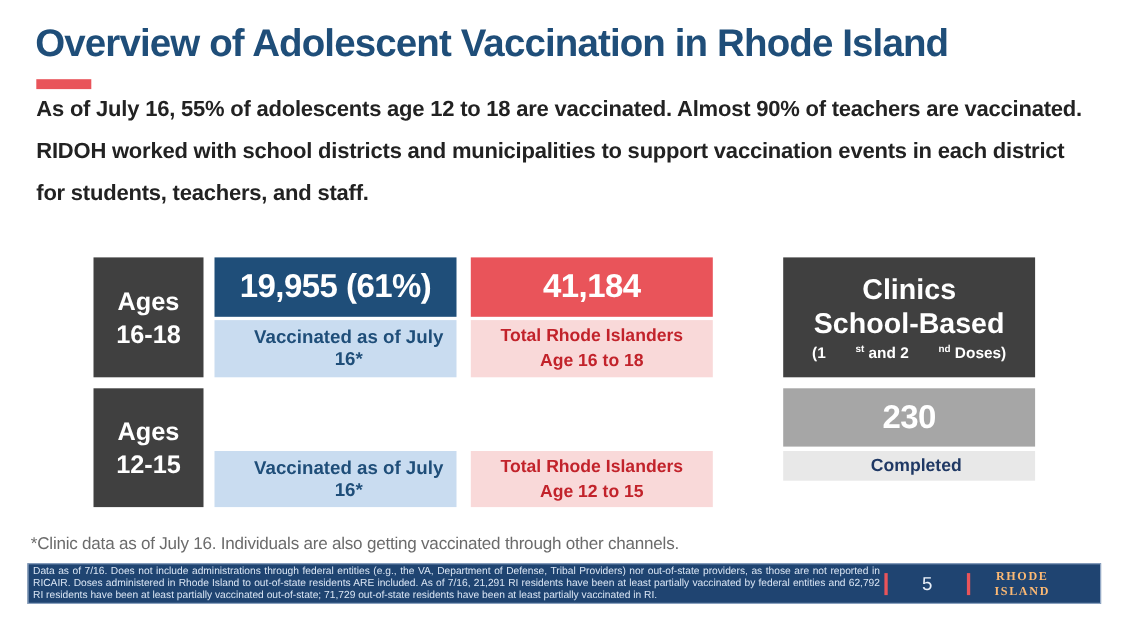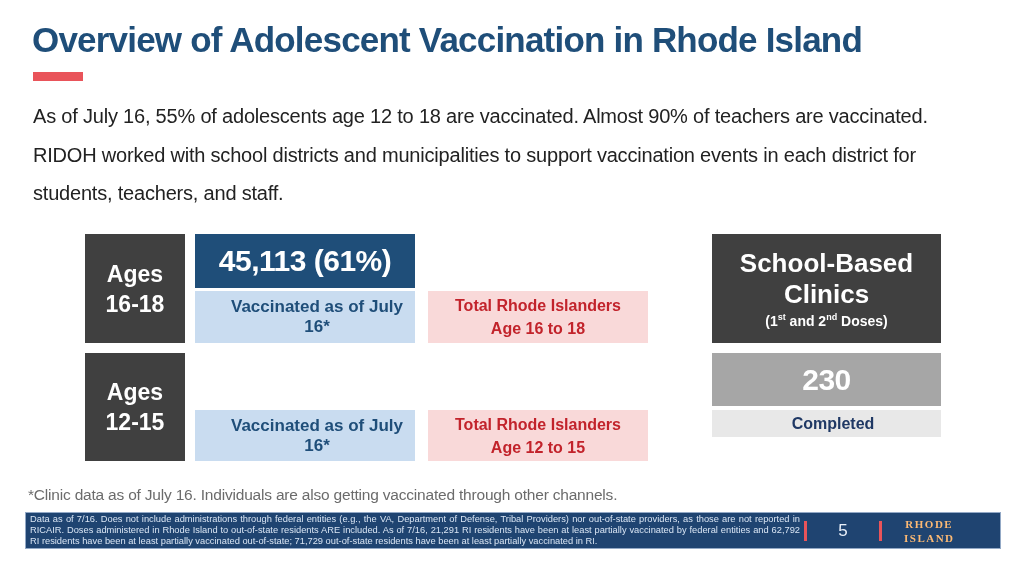--- a/index.html
+++ b/index.html
@@ -11,22 +11,22 @@
   .title{
     position:absolute;left:32px;top:20px;width:970px;
     font-size:35px;font-weight:bold;letter-spacing:-0.8px;white-space:nowrap;
     color:var(--navy,#1F4E79);font-stretch:condensed;
   }
   .title-dash{
     position:absolute;left:33px;top:72px;width:50px;height:9px;
     background:var(--red,#E8555A);
   }
   .intro{
-    position:absolute;left:33px;top:97px;width:962px;
-    font-size:20px;font-weight:normal;color:#222222;line-height:38.5px;
+    position:absolute;left:33px;top:80px;width:962px;
+    font-size:20px;font-weight:bold;color:#222222;line-height:38.5px;
     letter-spacing:-0.2px;font-stretch:condensed;
   }
   
   .cell{position:absolute;display:flex;align-items:center;justify-content:center;text-align:center;box-sizing:border-box;}
   .age-box{left:85px;width:100px;background:#404040;color:#fff;
     font-weight:bold;font-size:23px;line-height:30px;font-stretch:condensed;align-items:center;}
   .age-box.r1{top:234px;height:109px;}
   .age-box.r2{top:353px;height:108px;}
 
   .big-num{font-weight:bold;font-size:30px;letter-spacing:-0.5px;color:#fff;font-stretch:condensed;}
@@ -43,21 +43,21 @@
   .red-top.r2{top:353px;height:54px;}
   .red-bottom{left:428px;width:220px;background:var(--pink,#F9D9D9);
     color:var(--crimson,#C2232B);font-weight:bold;font-size:16px;line-height:23px;font-stretch:condensed;}
   .red-bottom.r1{top:291px;height:52px;}
   .red-bottom.r2{top:410px;height:51px;}
 
   .clinics-box{left:712px;top:234px;width:229px;height:109px;background:#404040;
     color:#fff;flex-direction:column;font-stretch:condensed;}
   .clinics-title{font-weight:bold;font-size:26px;line-height:31px;}
   .clinics-sub{font-weight:bold;font-size:14px;margin-top:2px;}
-  .clinics-sub sup{font-size:9px;}
+  .clinics-sub sup{font-size:9px;margin-left:27px;}
   .count-box{left:712px;top:353px;width:229px;height:53px;background:#A6A6A6;}
   .completed-box{left:712px;top:410px;width:229px;height:27px;background:#E8E8E8;
     color:#1F3864;font-weight:bold;font-size:16px;font-stretch:condensed;padding-left:13px;}
 
   
   .footnote{
     position:absolute;left:28px;top:486px;font-size:15.5px;color:#6B6B6B;
     letter-spacing:-0.2px;font-stretch:condensed;
   }
   .bottom-bar{
@@ -86,24 +86,27 @@
 
   <div class="intro">As of July 16, 55% of adolescents age 12 to 18 are vaccinated. Almost 90% of teachers are vaccinated. RIDOH worked with school districts and municipalities to support vaccination events in each district for students, teachers, and staff.</div>
 
   <div class="cell age-box r1">
     <div>
       <div>Ages</div>
       <div>16-18</div>
     </div>
   </div>
   <div class="cell blue-top r1">
-    <span class="big-num">45,113 (61%)</span>
+    <span class="big-num">19,955 (61%)</span>
   </div>
   <div class="cell blue-bottom r1">
     <span>Vaccinated as of July 16*</span>
+  </div>
+  <div class="cell red-top r1">
+    <span class="big-num">41,184</span>
   </div>
   <div class="cell red-bottom r1">
     <div>
       <div>Total Rhode Islanders</div>
       <div>Age 16 to 18</div>
     </div>
   </div>
 
   <div class="cell age-box r2">
     <div>
@@ -116,22 +119,22 @@
   </div>
   <div class="cell red-bottom r2">
     <div>
       <div>Total Rhode Islanders</div>
       <div>Age 12 to 15</div>
     </div>
   </div>
 
   <div class="cell clinics-box">
     <div class="clinics-title">
+      <div>Clinics</div>
       <div>School-Based</div>
-      <div>Clinics</div>
     </div>
     <div class="clinics-sub"><span>(1</span><sup>st</sup><span> and 2</span><sup>nd</sup><span> Doses)</span></div>
   </div>
   <div class="cell count-box">
     <span class="big-num">230</span>
   </div>
   <div class="cell completed-box">
     <span>Completed</span>
   </div>
 

